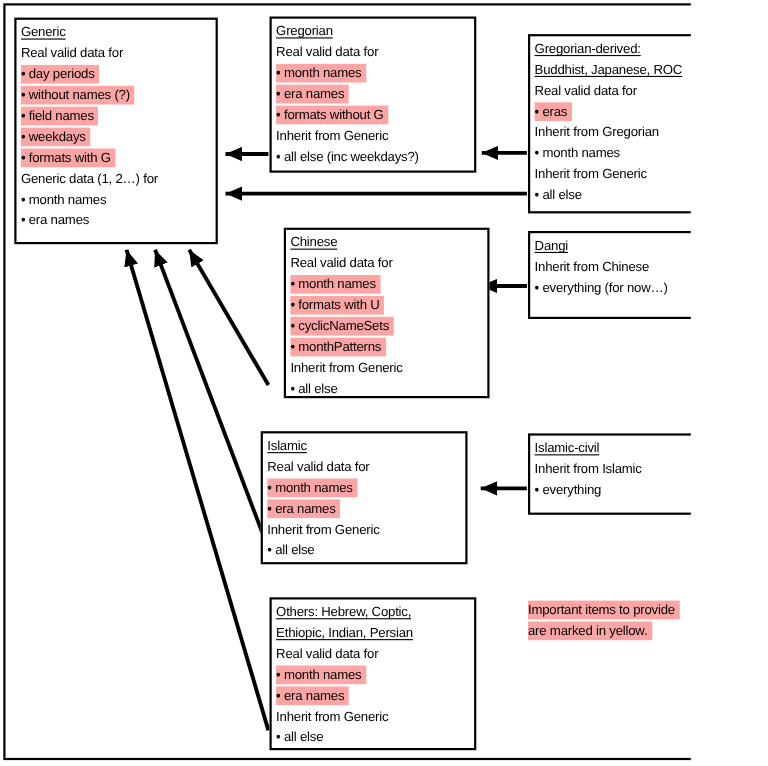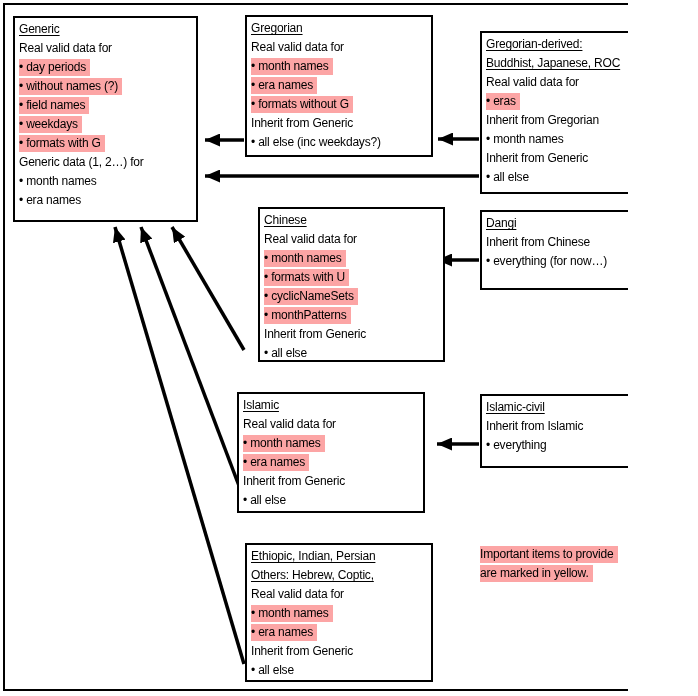--- a/index.html
+++ b/index.html
@@ -106,22 +106,22 @@
     <div class="ln"><span>• all else</span></div>
   </div>
 
   <div class="box" style="left:480px;top:394px;width:204px;height:74px">
     <div class="ln"><span class="u">Islamic-civil</span></div>
     <div class="ln"><span>Inherit from Islamic</span></div>
     <div class="ln"><span>• everything</span></div>
   </div>
 
   <div class="box" style="left:245px;top:543px;width:188px;height:139px">
+    <div class="ln"><span class="u">Others: Hebrew, Coptic,</span></div>
     <div class="ln"><span class="u">Ethiopic, Indian, Persian</span></div>
-    <div class="ln"><span class="u">Others: Hebrew, Coptic,</span></div>
     <div class="ln"><span>Real valid data for</span></div>
     <div class="ln"><span class="hl">• month names</span></div>
     <div class="ln"><span class="hl">• era names</span></div>
     <div class="ln"><span>Inherit from Generic</span></div>
     <div class="ln"><span>• all else</span></div>
   </div>
 
   <div id="note">
     <div class="ln"><span class="hl">Important items to provide</span></div>
     <div class="ln"><span class="hl">are marked in yellow.</span></div>

